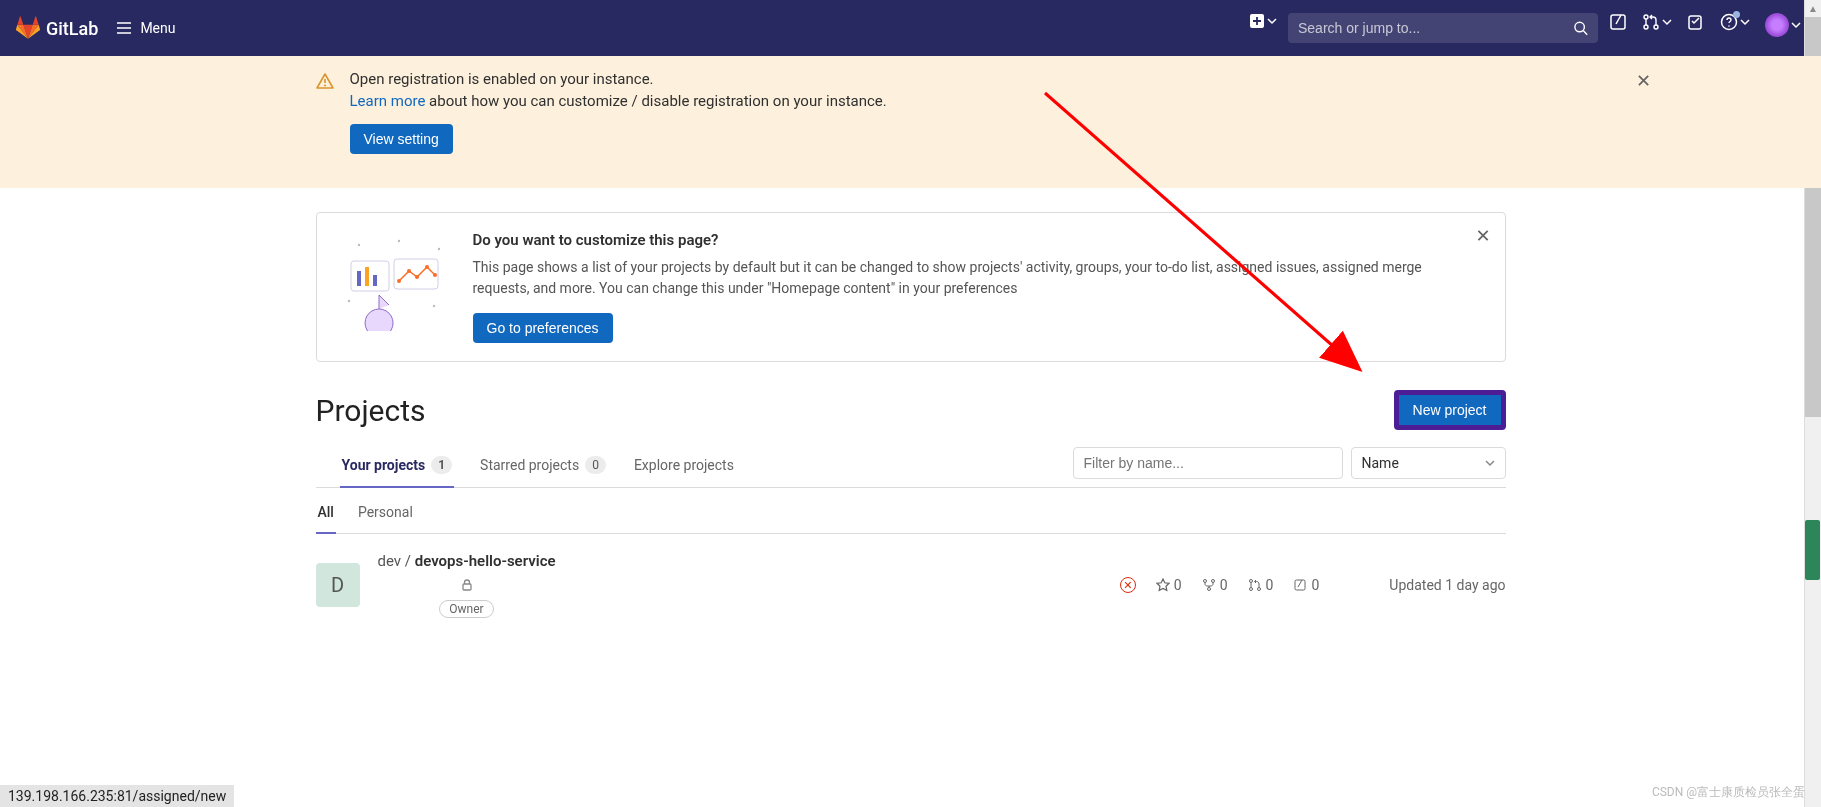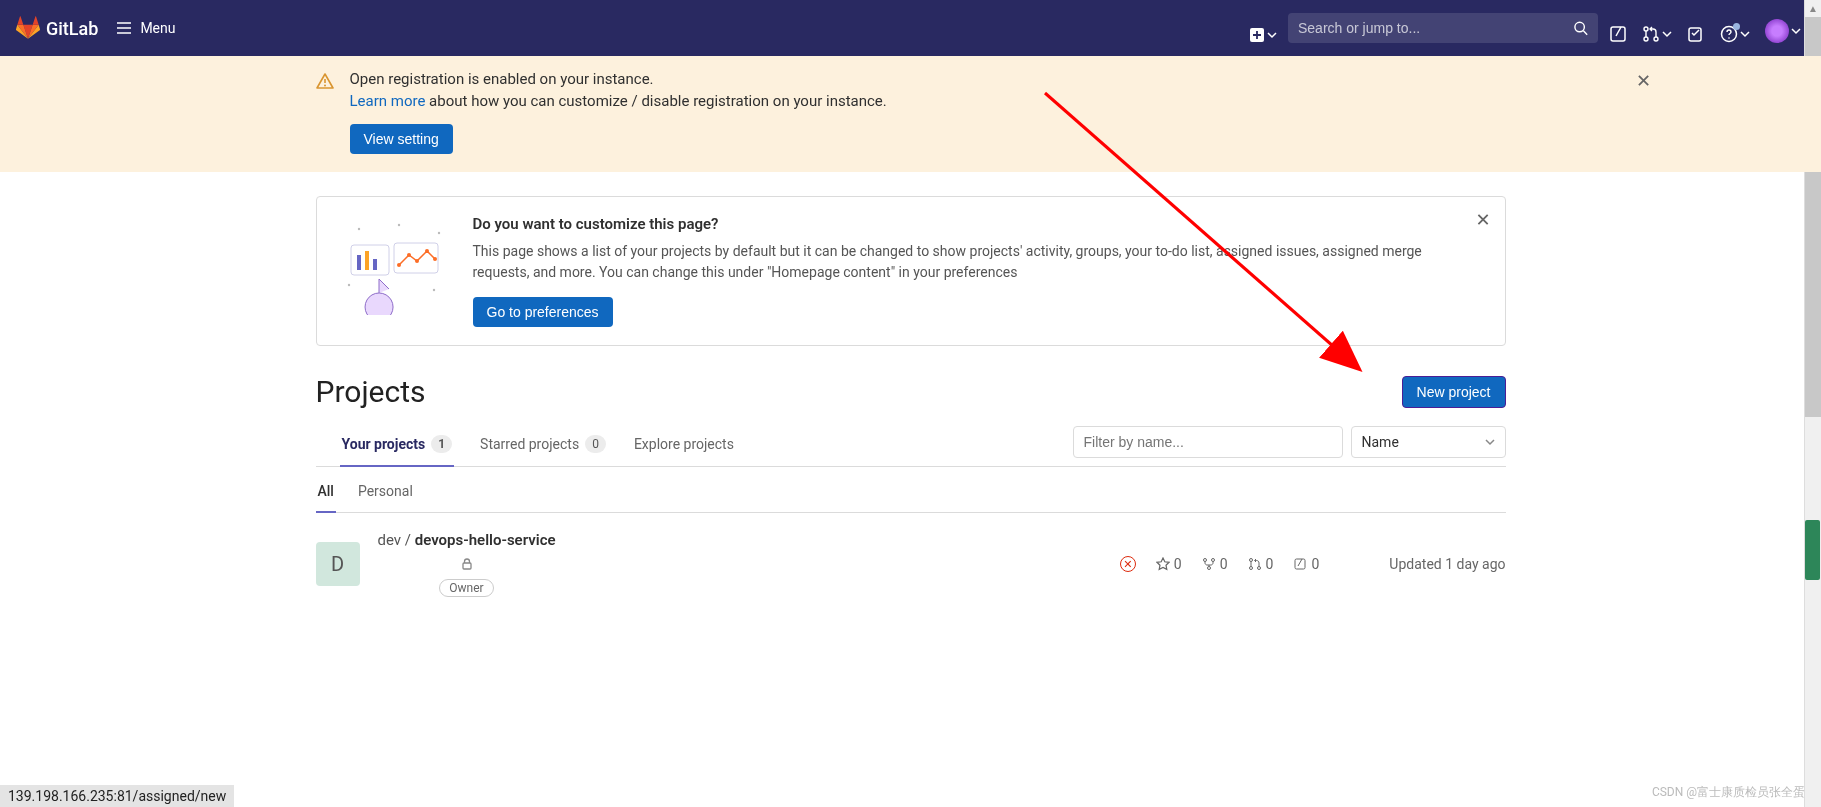--- a/index.html
+++ b/index.html
@@ -4,33 +4,33 @@
 <style>
   * { box-sizing: border-box; margin: 0; padding: 0; }
   body { font-family: -apple-system, BlinkMacSystemFont, "Segoe UI", Roboto, "Helvetica Neue", sans-serif; font-size: 14px; color: #303030; background: #fff; width: 1821px; overflow-x: hidden; }
   
   
   .navbar { background: #292961; height: 56px; display: flex; align-items: center; padding: 0 16px; color: #fff; }
   .nav-left { display: flex; align-items: center; gap: 18px; }
   .logo { display: flex; align-items: center; gap: 6px; font-size: 18px; font-weight: 500; }
   .logo svg { width: 24px; height: 24px; }
   .menu-btn { display: flex; align-items: center; gap: 8px; cursor: pointer; }
-  .nav-right { margin-left: auto; display: flex; align-items: flex-end; gap: 7px; }
+  .nav-right { margin-left: auto; display: flex; align-items: flex-start; gap: 7px; }
   .plus-group { display: flex; align-items: center; gap: 2px; padding: 0 4px; }
   .search-box { background: rgba(255,255,255,0.12); border-radius: 4px; width: 310px; height: 30px; display: flex; align-items: center; padding: 0 10px; }
   .search-box input { background: transparent; border: none; color: #fff; width: 100%; outline: none; font-size: 14px; }
   .search-box input::placeholder { color: rgba(255,255,255,0.7); }
   .nav-icon { cursor: pointer; display: flex; align-items: center; padding: 0 4px; }
   .nav-icon-group { display: flex; align-items: center; gap: 2px; }
   .help-dot { position: relative; }
   .help-dot::after { content:''; position:absolute; top:-2px; right:-2px; width:7px; height:7px; background:#9ab5e0; border-radius:50%; }
   .avatar { width: 24px; height: 24px; border-radius: 50%; background: radial-gradient(circle,#c77dff 30%,#7b2cbf 90%); }
   
   
-  .alert-banner { background: #fdf1dd; padding: 14px 0 18px; position: relative; }
+  .alert-banner { background: #fdf1dd; padding: 14px 0 34px; position: relative; }
   .alert-inner { max-width: 1210px; margin: 0 auto; display: flex; align-items: flex-start; gap: 16px; padding: 0 10px; }
   .alert-content { flex: 1; }
   .alert-title { font-size: 15px; color: #303030; margin-bottom: 4px; }
   .alert-desc { font-size: 15px; color: #303030; }
   .alert-desc a { color: #1068bf; text-decoration: none; }
   .alert-close { position: absolute; right: 170px; top: 14px; cursor: pointer; font-size: 18px; color: #666; }
   .btn { display: inline-block; padding: 7px 14px; border-radius: 4px; font-size: 14px; cursor: pointer; border: none; }
   .btn-primary { background: #1068bf; color: #fff; }
   .alert-btn { margin-top: 14px; }
   .warn-icon { color: #d99530; font-size: 18px; margin-top: 2px; }
@@ -41,21 +41,21 @@
   
   .card { border: 1px solid #dbdbdb; border-radius: 4px; padding: 18px 22px; position: relative; display: flex; gap: 24px; }
   .card-close { position: absolute; top: 12px; right: 14px; font-size: 18px; color: #666; cursor: pointer; }
   .card-illustration { width: 110px; height: 100px; flex-shrink: 0; position: relative; }
   .card-body h3 { font-size: 15px; font-weight: 600; margin-bottom: 8px; }
   .card-body p { color: #555; line-height: 1.5; margin-bottom: 14px; max-width: 980px; }
   
   
   .projects-header { display: flex; align-items: center; margin-top: 28px; margin-bottom: 14px; }
   .projects-header h1 { font-size: 30px; font-weight: 400; color: #222; }
-  .btn-new { margin-left: auto; background: #1068bf; color:#fff; border:1px solid #4c1d95; }
+  .btn-new { margin-left: auto; background: #1068bf; color:#fff; border:5px solid #4c1d95; }
   
   
   .tabs { display: flex; border-bottom: 1px solid #dbdbdb; gap: 24px; align-items: center; }
   .tab { padding: 12px 2px; cursor: pointer; color: #666; display:flex; align-items:center; gap:6px; border-bottom: 2px solid transparent; margin-bottom:-1px; }
   .tab.active { color: #292961; border-bottom-color: #6666c4; font-weight:700;margin-left:24px; }
   .badge-count { background: #ececec; color: #555; border-radius: 10px; padding: 0 7px; font-size: 12px; line-height:18px; }
   .tabs-right { margin-left: auto; display: flex; gap: 8px; padding-bottom: 6px; }
   .filter-input { border: 1px solid #dbdbdb; border-radius: 4px; padding: 7px 10px; width: 270px; font-size:14px; }
   .sort-select { border: 1px solid #dbdbdb; border-radius: 4px; padding: 7px 10px; width: 155px; font-size:14px; display:flex; justify-content:space-between; align-items:center; cursor:pointer; background:#fff; }
   

